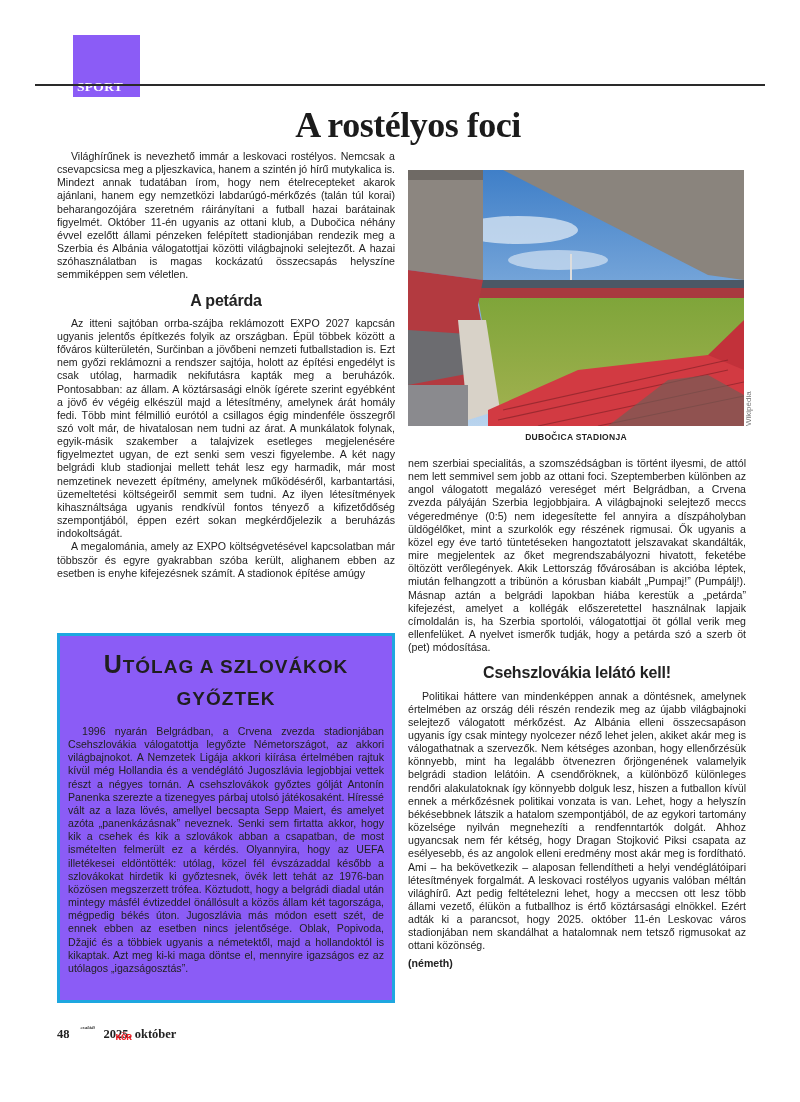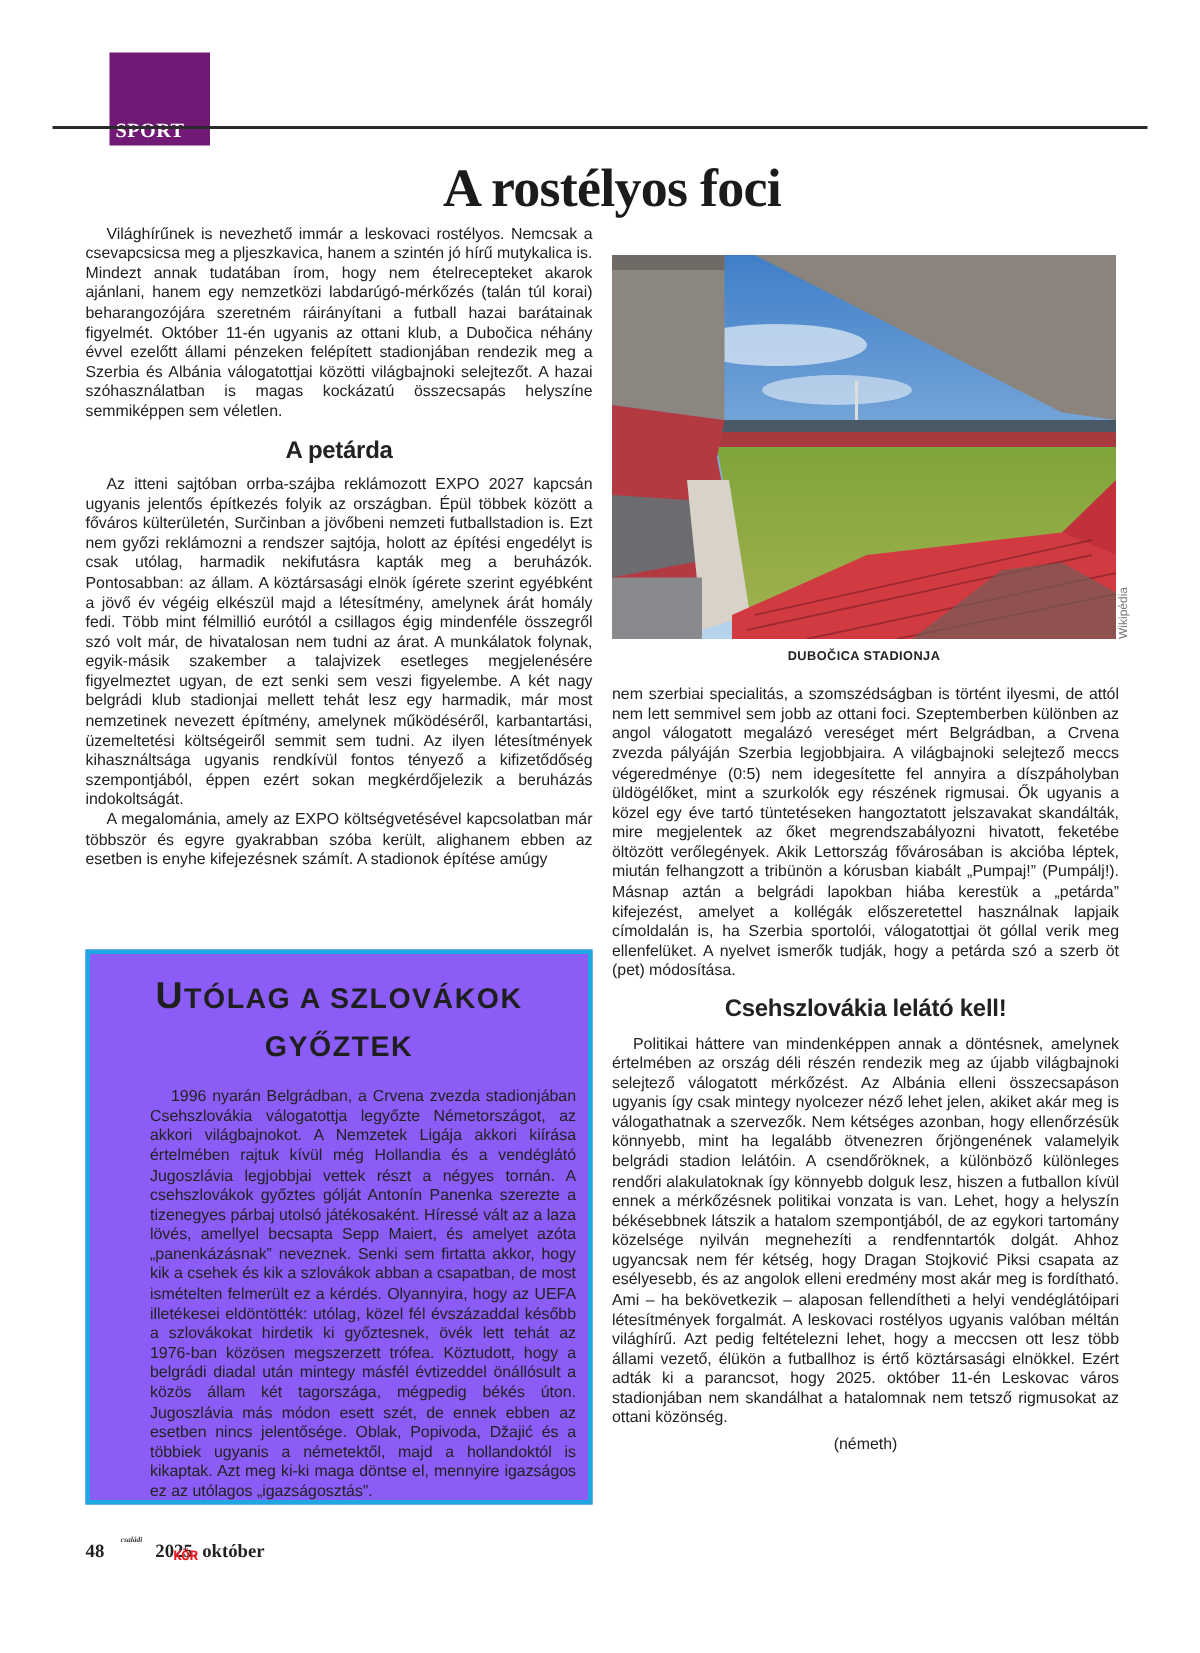--- a/index.html
+++ b/index.html
@@ -2,21 +2,21 @@
 <html><head>
 <meta charset="utf-8">
 <style>
   html, body { margin: 0; padding: 0; background: #ffffff; }
   body { width: 800px; height: 1102px; position: relative; overflow: hidden;
          font-family: "Liberation Sans", sans-serif; color: #1b1b1b; }
   .page { position: absolute; inset: 0; }
 
   
   .section-tag { position: absolute; left: 73px; top: 35px; width: 67px; height: 62px;
-                 background: #701a75; }
+                 background: #8b5cf6; }
   .section-tag span { position: absolute; left: 4px; bottom: 2px; color: #fff;
                  font-family: "Liberation Serif", serif; font-weight: bold; font-size: 13.5px;
                  letter-spacing: 0.3px; }
   .header-rule { position: absolute; left: 35px; right: 35px; top: 84px; height: 2px; background: #2a2a2a; }
   .title { position: absolute; left: 16px; right: 0; top: 104px; text-align: center;
            font-family: "Liberation Serif", serif; font-weight: bold; font-size: 36px;
            letter-spacing: -0.5px; color: #1b1b1b; margin: 0; }
 
   
   .col { position: absolute; font-size: 10.6px; line-height: 13.15px; text-align: justify;
@@ -38,21 +38,21 @@
   .caption { position: absolute; left: 408px; top: 432px; width: 336px; text-align: center;
              font-size: 8.5px; font-weight: bold; letter-spacing: 0.3px; color: #222; }
 
   
   .box { position: absolute; left: 57px; top: 633px; width: 332px; height: 364px;
          border: 3px solid #1ea7e0; background: #8b5cf6; }
   .box-title { text-align: center; font-family: "Liberation Sans", sans-serif; font-weight: bold;
          color: #1f1f1f; margin: 12px 0 10px 0; line-height: 32px; font-size: 19px;
          letter-spacing: 1px; text-transform: uppercase; font-variant: small-caps; }
   .box-title .big { font-size: 25px; }
-  .box-body { padding: 0 8px 0 8px; font-size: 10.6px; line-height: 13.15px; text-align: justify; color: #222; margin-left: 32px; }
+  .box-body { padding: 0 8px 0 8px; font-size: 10.6px; line-height: 13.15px; text-align: justify; color: #222; }
   .box-body p { margin: 0; text-indent: 14px; }
 
   
   .footer { position: absolute; left: 57px; top: 1027px; font-family: "Liberation Serif", serif;
             font-weight: bold; font-size: 12.5px; display: flex; align-items: flex-end; gap: 6px; color: #222; }
   .logo { position: relative; display: inline-block; width: 22px; height: 12px; }
   .logo .logo-word { position: absolute; left: 0; top: 2px; color: #ec1c24; font-family: Liberation Mono, monospace;
           font-size: 9.5px; font-weight: bold; letter-spacing: -0.3px; padding-left: 40px; }
   .logo .logo-top { position: absolute; left: 5px; top: -5px; font-size: 5px; color: #333; font-style: italic; }
 </style>
@@ -123,21 +123,21 @@
   </div>
   <div class="photo-credit">
     <span>Wikipédia</span>
   </div>
   <div class="caption">DUBOČICA STADIONJA</div>
 
   <div class="col col-right">
     <p class="noindent">nem szerbiai specialitás, a szomszédságban is történt ilyesmi, de attól nem lett semmivel sem jobb az ottani foci. Szeptemberben különben az angol válogatott megalázó vereséget mért Belgrád­ban, a Crvena zvezda pályáján Szerbia legjobbjaira. A világbajnoki selejtező meccs végeredménye (0:5) nem idegesítette fel annyira a díszpáholyban üldögélőket, mint a szurkolók egy részének rig­musai. Ők ugyanis a közel egy éve tartó tüntetéseken hangoztatott jelszavakat skandálták, mire megjelentek az őket megrendszabá­lyozni hivatott, feketébe öltözött verőlegények. Akik Lettország fővárosában is akcióba léptek, miután felhangzott a tribünön a kórusban kiabált „Pumpaj!” (Pumpálj!). Másnap aztán a belgrádi lapokban hiába kerestük a „petárda” kifejezést, amelyet a kollégák előszeretettel használnak lapjaik címoldalán is, ha Szerbia sporto­lói, válogatottjai öt góllal verik meg ellenfelüket. A nyelvet ismerők tudják, hogy a petárda szó a szerb öt (pet) módosítása.</p>
     <div class="subhead">Csehszlovákia lelátó kell!</div>
     <p>Politikai háttere van mindenképpen annak a döntésnek, amely­nek értelmében az ország déli részén rendezik meg az újabb világ­bajnoki selejtező válogatott mérkőzést. Az Albánia elleni összecsa­páson ugyanis így csak mintegy nyolcezer néző lehet jelen, akiket akár meg is válogathatnak a szervezők. Nem kétséges azonban, hogy ellenőrzésük könnyebb, mint ha legalább ötvenezren őrjön­genének valamelyik belgrádi stadion lelátóin. A csendőröknek, a különböző különleges rendőri alakulatoknak így könnyebb dol­guk lesz, hiszen a futballon kívül ennek a mérkőzésnek politikai vonzata is van. Lehet, hogy a helyszín békésebbnek látszik a ha­talom szempontjából, de az egykori tartomány közelsége nyilván megnehezíti a rendfenntartók dolgát. Ahhoz ugyancsak nem fér kétség, hogy Dragan Stojković Piksi csapata az esélyesebb, és az angolok elleni eredmény most akár meg is fordítható. Ami – ha be­következik – alaposan fellendítheti a helyi vendéglátóipari létesít­mények forgalmát. A leskovaci rostélyos ugyanis valóban méltán világhírű. Azt pedig feltételezni lehet, hogy a meccsen ott lesz több állami vezető, élükön a futballhoz is értő köztársasági elnökkel. Ezért adták ki a parancsot, hogy 2025. október 11-én Leskovac vá­ros stadionjában nem skandálhat a hatalomnak nem tetsző rigmu­sokat az ottani közönség.</p>
-    <div style="text-align:center;font-weight:normal;margin-top:4px;">(németh)</div>
+    <div style="text-align:left;font-weight:bold;margin-top:4px;">(németh)</div>
   </div>
 
   <div class="box">
     <div class="box-title">
       <span class="big">U</span><span>tólag a szlovákok</span><br>
       <span>győztek</span>
     </div>
     <div class="box-body">
       <p>1996 nyarán Belgrádban, a Crvena zvezda stadionjában Csehszlovákia válogatottja legyőzte Németországot, az akkori világbajnokot. A Nemzetek Ligája akkori kiírása értelmében rajtuk kívül még Hollandia és a vendéglátó Jugoszlávia leg­jobbjai vettek részt a négyes tornán. A csehszlovákok győztes gólját Antonín Panenka szerezte a tizenegyes párbaj utolsó játékosaként. Híressé vált az a laza lövés, amellyel becsapta Sepp Maiert, és amelyet azóta „panenkázásnak” neveznek. Senki sem firtatta akkor, hogy kik a csehek és kik a szlovákok abban a csapatban, de most ismételten felmerült ez a kérdés. Olyannyira, hogy az UEFA illetékesei eldöntötték: utólag, közel fél évszázaddal később a szlovákokat hirdetik ki győztesnek, övék lett tehát az 1976-ban közösen megszerzett trófea. Köz­tudott, hogy a belgrádi diadal után mintegy másfél évtized­del önállósult a közös állam két tagországa, mégpedig békés úton. Jugoszlávia más módon esett szét, de ennek ebben az esetben nincs jelentősége. Oblak, Popivoda, Džajić és a többi­ek ugyanis a németektől, majd a hollandoktól is kikaptak. Azt meg ki-ki maga döntse el, mennyire igazságos ez az utólagos „igazságosztás”.</p>
     </div>

